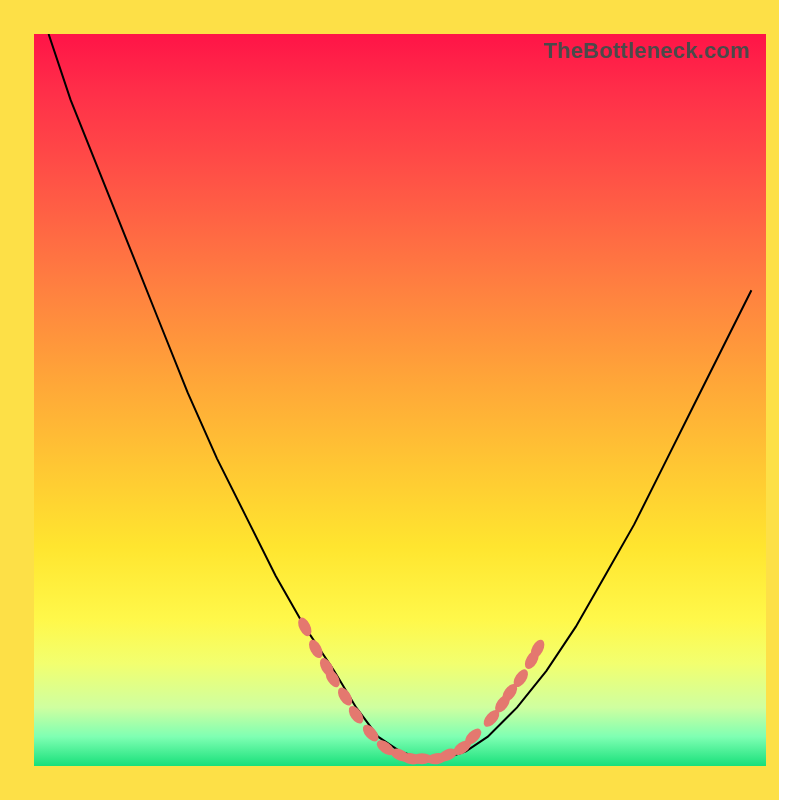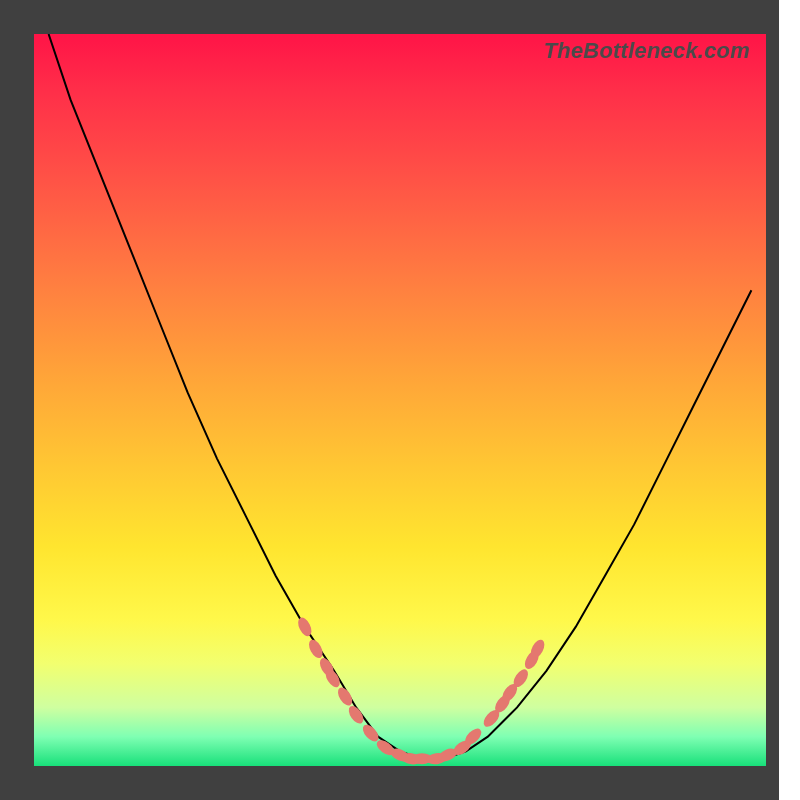--- a/index.html
+++ b/index.html
@@ -6,24 +6,23 @@
     margin: 0;
     padding: 0;
     width: 800px;
     height: 800px;
     overflow: hidden;
     font-family: Arial, Helvetica, sans-serif;
   }
   .frame {
     width: 779px;
     height: 800px;
-    background: #404040;
+    background: #fde047;
     position: relative;
     box-sizing: border-box;
-    font-style: italic;
   }
   .plot-area {
     position: absolute;
     left: 34px;
     top: 34px;
     width: 732px;
     height: 732px;
     
     background: linear-gradient(
       to bottom,

